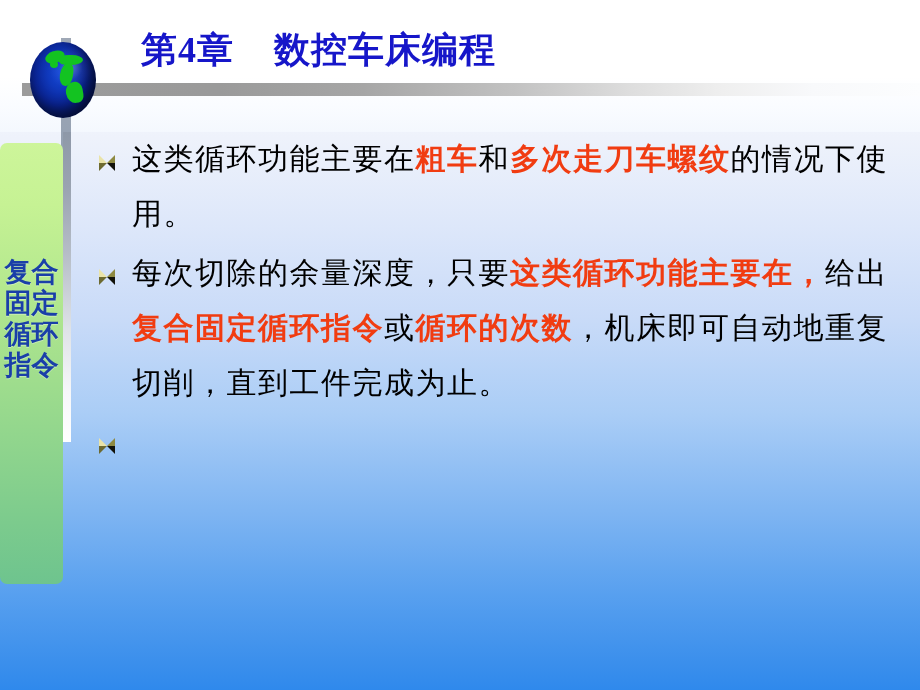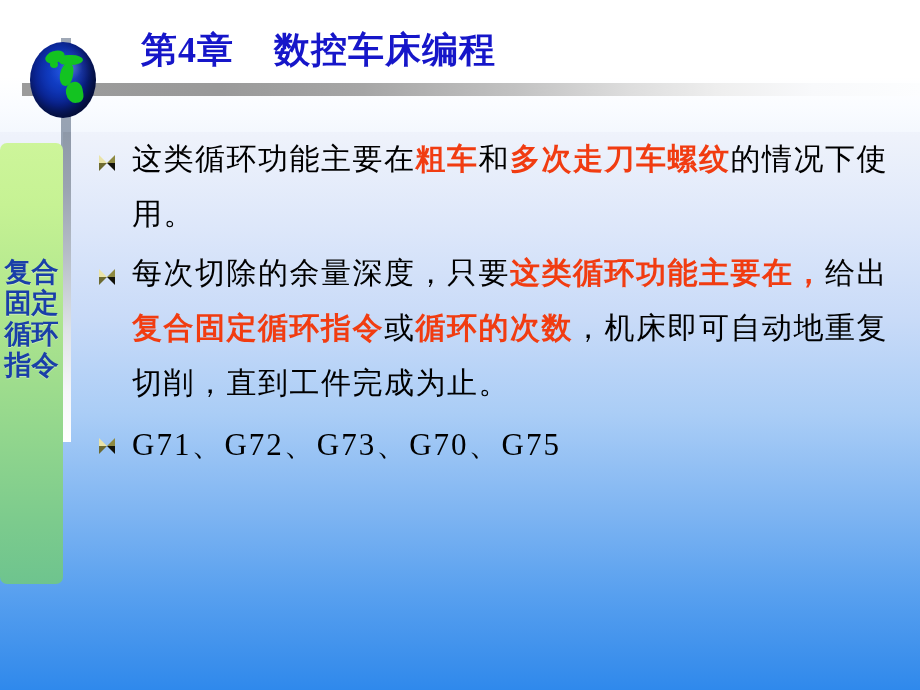--- a/index.html
+++ b/index.html
@@ -272,19 +272,18 @@
         <span><span class="blk">每次切除的余量深度，只要</span><span class="red">这类循环功能主要在，</span><span class="blk">给出</span><span class="red">复合固定循环指令</span><span class="blk">或</span><span class="red">循环的次数</span><span class="blk">，机床即可自动地重复切削，直到工件完成为止。</span></span>
       </li>
 
       <li class="bullet code-line">
         <span class="bullet-marker">
           <i class="q-tl"></i>
             <i class="q-tr"></i>
             <i class="q-bl"></i>
             <i class="q-br"></i>
         </span>
-        <span><span class="blk">G71、G72、G73、G70、G75</span></span>
       </li>
 
     </ul>
   </div>
 
 </div>
 
 </body></html>

